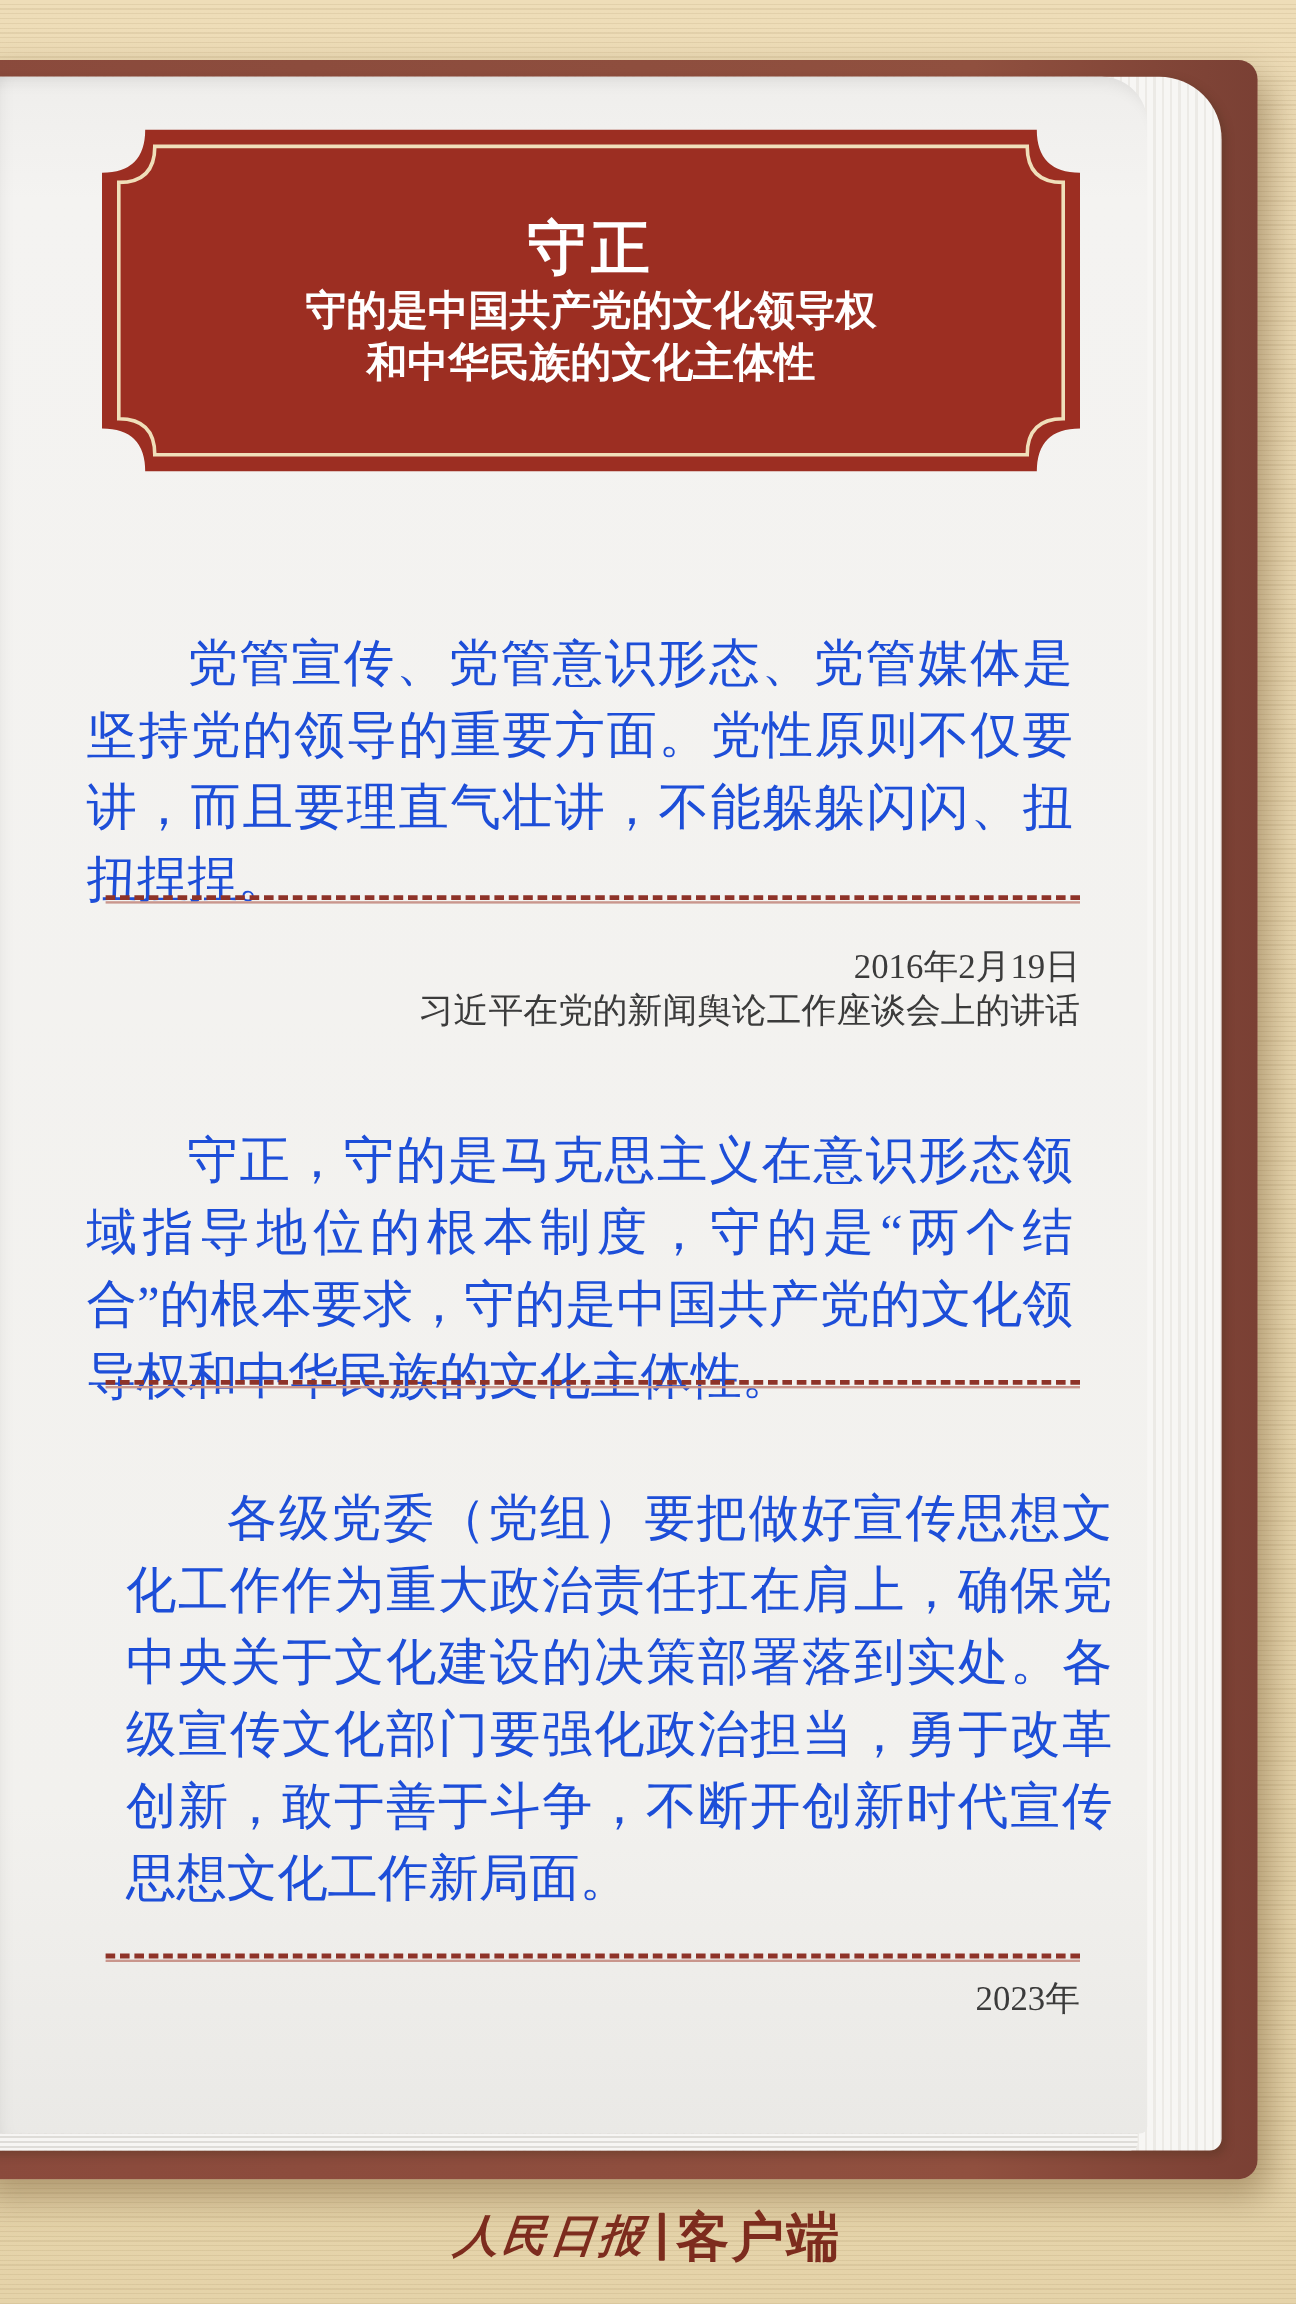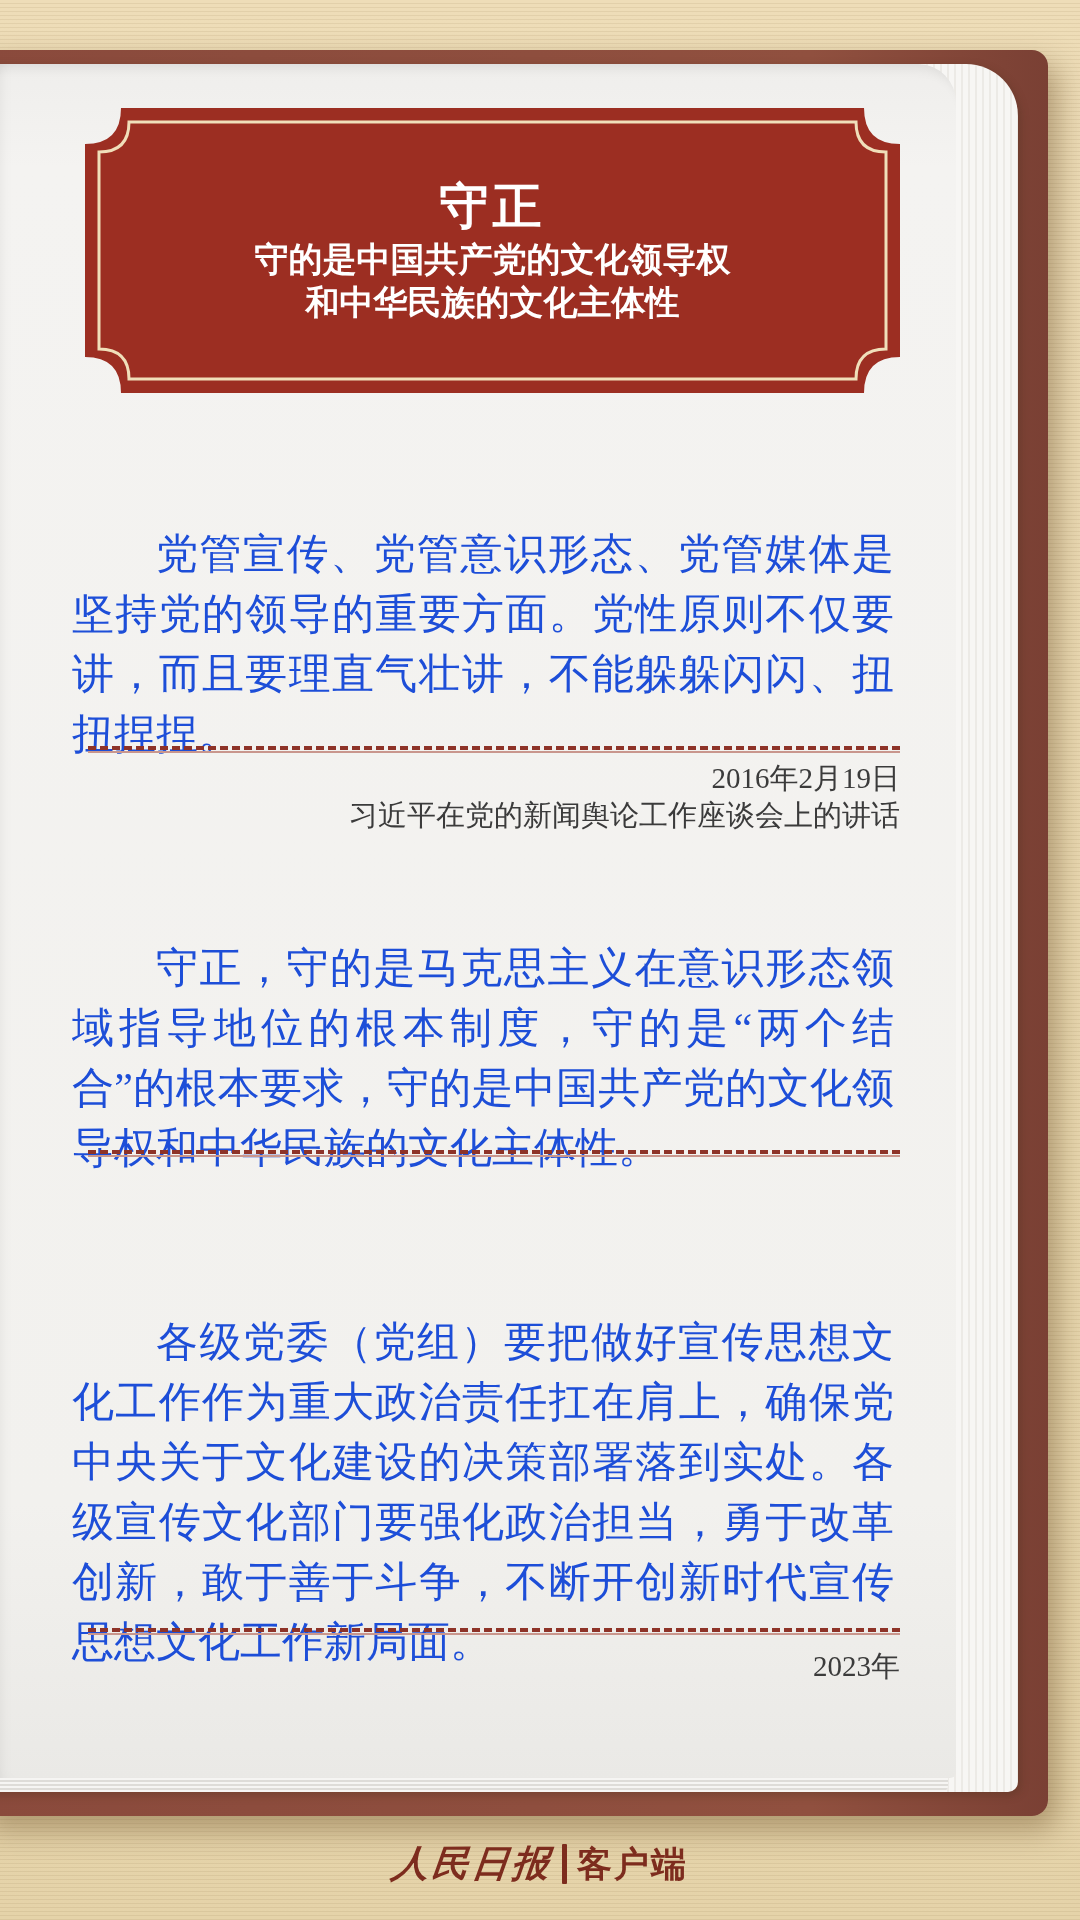--- a/index.html
+++ b/index.html
@@ -50,51 +50,51 @@
   .banner-line1{font-size:49px;letter-spacing:4px;}
   .banner-line2,.banner-line3{font-size:34px;letter-spacing:0px;text-align:right;}
 
   .quote{
     position:absolute;left:72px;width:822px;
     font-size:42px;line-height:60px;color:#1d4ed8;
     text-indent:2em;text-align:justify;letter-spacing:0;
   }
   .q1{top:524px;}
   .q2{top:938px;}
-  .q3{top:1312px;}
+  .q3{top:1236px;margin-left:33px;}
 
   .sep{position:absolute;left:88px;width:812px;height:8px;}
   .sep .dash{height:0;border-top:4px dashed #8e3328;}
   .sep .thin{height:2px;background:#c9968d;margin-top:1px;}
   .sep1{top:746px;}
   .sep2{top:1150px;}
   .sep3{top:1628px;}
 
   .attr{
     position:absolute;right:180px;width:700px;text-align:right;
     color:#3b3b3b;font-size:29px;line-height:37px;
   }
-  .attr1{top:760px;}
+  .attr1{top:788px;}
   .attr2{top:1172px;}
   .attr3{top:1648px;}
 
   
   .footer{
     position:absolute;left:0;right:0;top:1834px;height:60px;
     display:flex;align-items:center;justify-content:center;gap:10px;
     color:#7d2c1e;
   }
   .logo-brand{
     font-size:37px;font-weight:700;font-style:italic;
     letter-spacing:3px;transform:skewX(-6deg);
   }
   .logo-bar{width:5px;height:40px;background:#7d2c1e;border-radius:1px;}
   .logo-client{
     font-family:"Liberation Sans","DejaVu Sans",sans-serif;
-    font-size:35px;font-weight:900;letter-spacing:2px;
+    font-size:44px;font-weight:900;letter-spacing:2px;
   }
 </style>
 </head>
 <body>
 
 <div class="book">
   <div class="pages">
     <div class="page-main"></div>
     <div class="page-bottom-stack"></div>
   </div>

